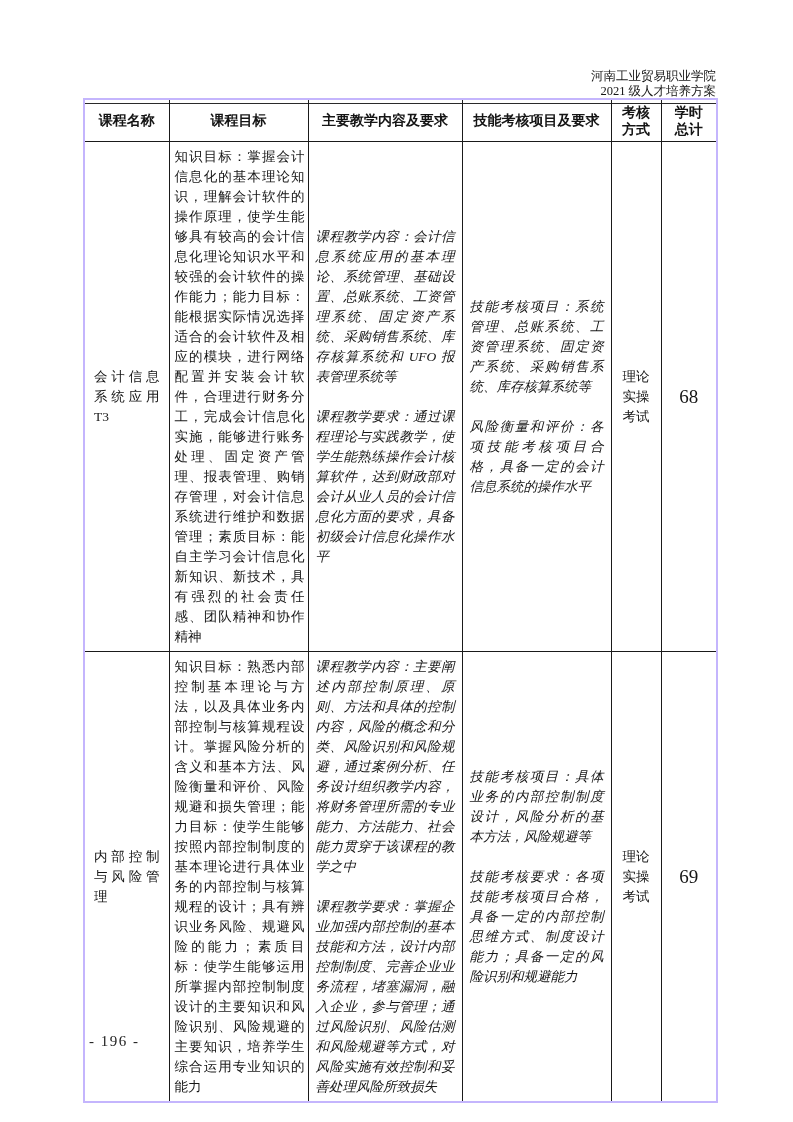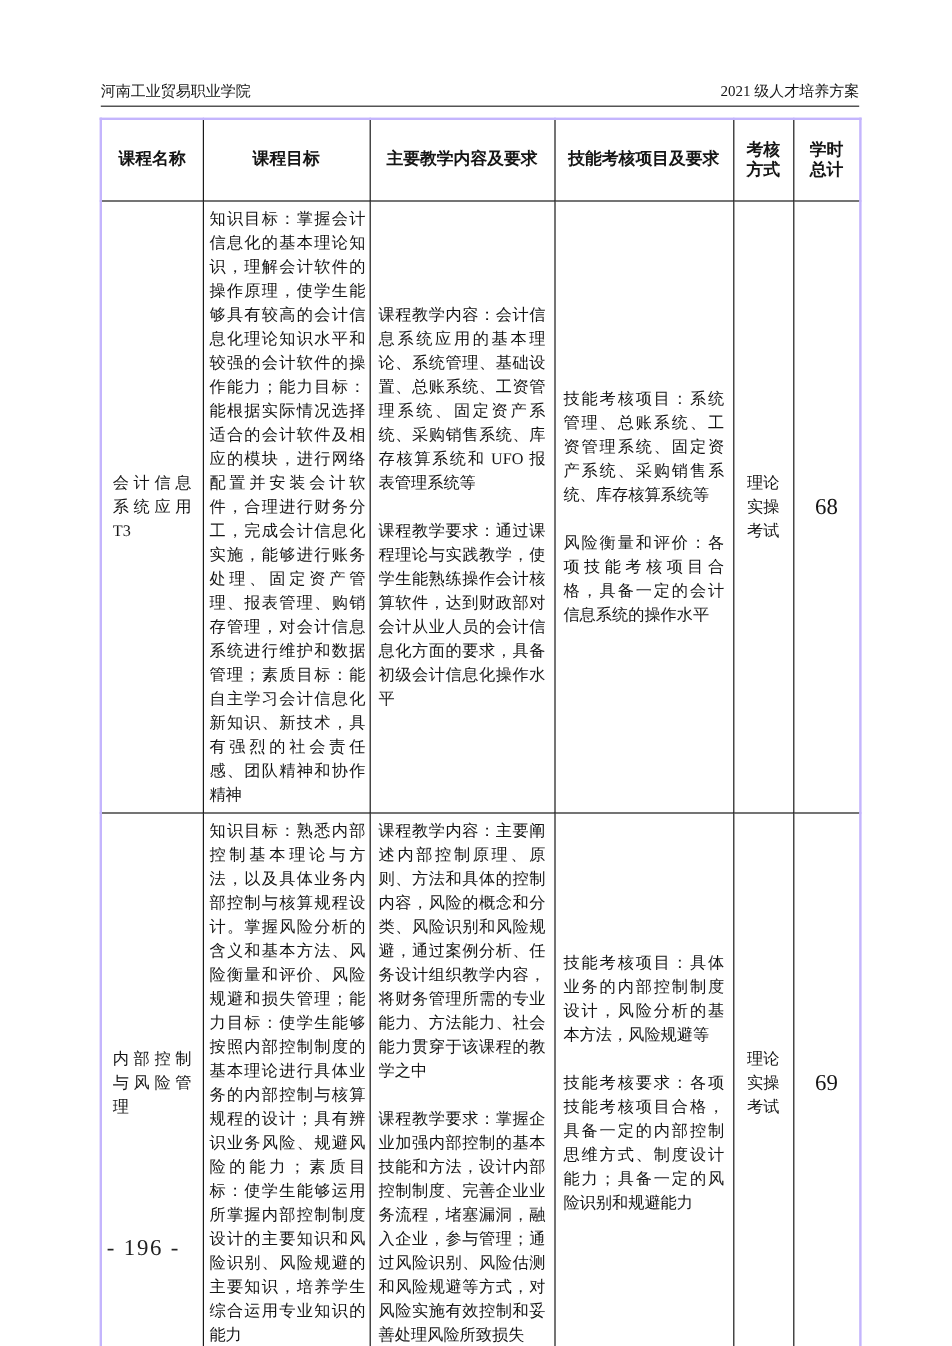--- a/index.html
+++ b/index.html
@@ -12,61 +12,62 @@
     overflow:hidden;
   }
   .page { position:absolute; inset:0; }
 
   .hdr {
     position:absolute; left:84px; top:69px; width:632px;
     display:flex; justify-content:space-between; align-items:flex-end;
     font-size:12.5px; line-height:15px;
     border-bottom:1px solid #2a2a2a;
     padding-bottom:4px;
+    flex-direction:column;
   }
 
   table.course-table {
     position:absolute; left:83px; top:98px; width:633px;
     border-collapse:collapse; table-layout:fixed;
     border:2px solid #c4b5fd;
   }
   .course-table th, .course-table td {
     border:1px solid #1a1a1a;
   }
   .course-table th {
     font-weight:bold; font-size:14px; line-height:17px;
     text-align:center; vertical-align:middle;
     height:37px; padding:2px 3px;
   }
   .course-table th.h5 { padding:2px 4px;margin-top:48px; }
-  .course-table th.h6 { padding:15px 7px; }
+  .course-table th.h6 { padding:2px 7px; }
 
   .course-table td {
     font-size:13.5px; line-height:20px;
     vertical-align:middle;
     text-align:justify;
     text-justify:inter-character;
     padding:4px 6px;
   }
   tr.row-1 { height:451px; }
   tr.row-2 { height:425px; }
 
   td.c1 { padding:4px 9px; }
   td.c2 { vertical-align:top; padding:5px 3px 4px 5px; }
   td.c3 { padding:4px 7px; }
   td.c4 { padding:4px 7px; }
   td.c5 { text-align:center; padding:4px 5px; }
   td.c6 { text-align:center; font-size:19px; }
 
-  td p { margin:0; }
+  td p { margin:0;font-style:italic; }
   td p + p { margin-top:20px; }
 
   .ftr {
     position:absolute; left:89px; top:1033px;
-    font-size:19px; line-height:16px; letter-spacing:1.5px;
+    font-size:15px; line-height:16px; letter-spacing:1.5px;
     color:#222;
   }
 </style>
 </head>
 <body>
 
 <div class="page">
 
   <div class="hdr">
     <span>河南工业贸易职业学院</span>

